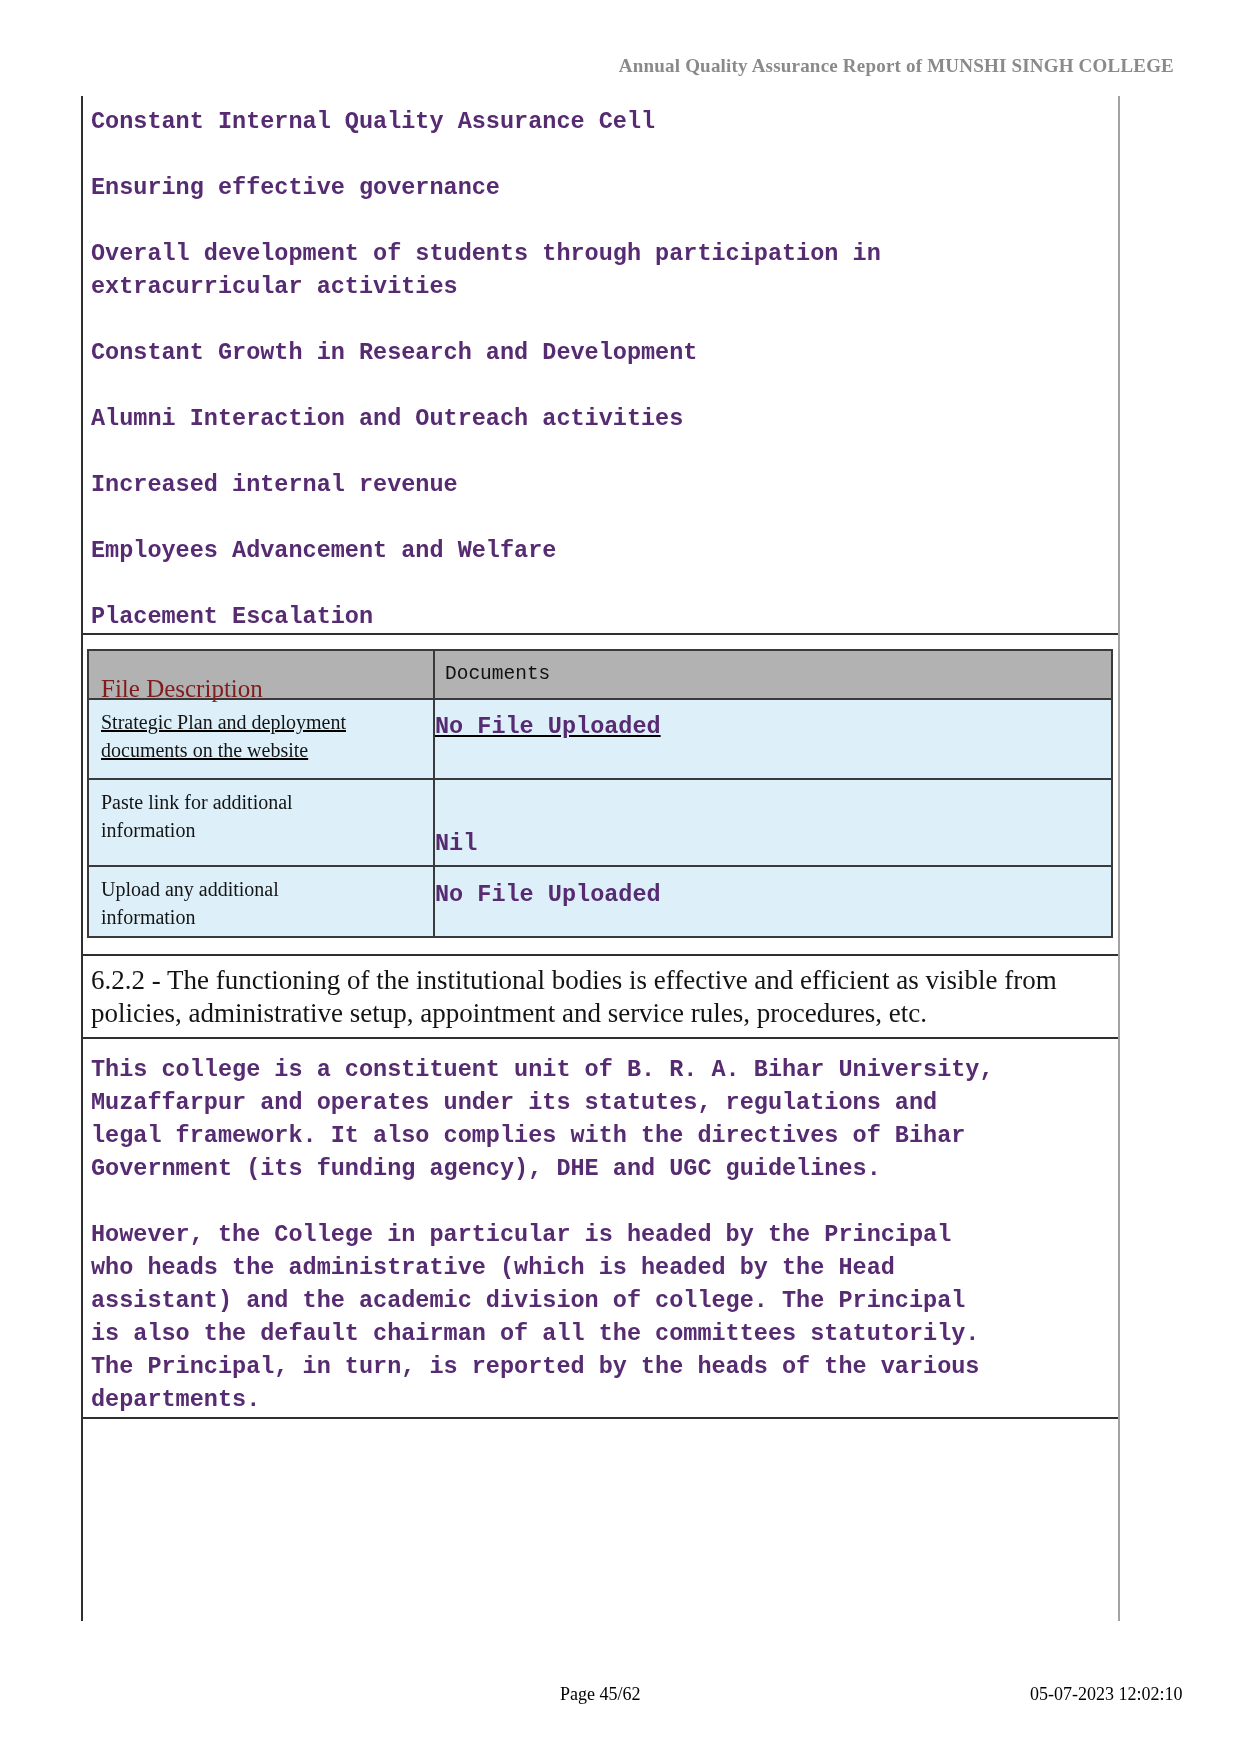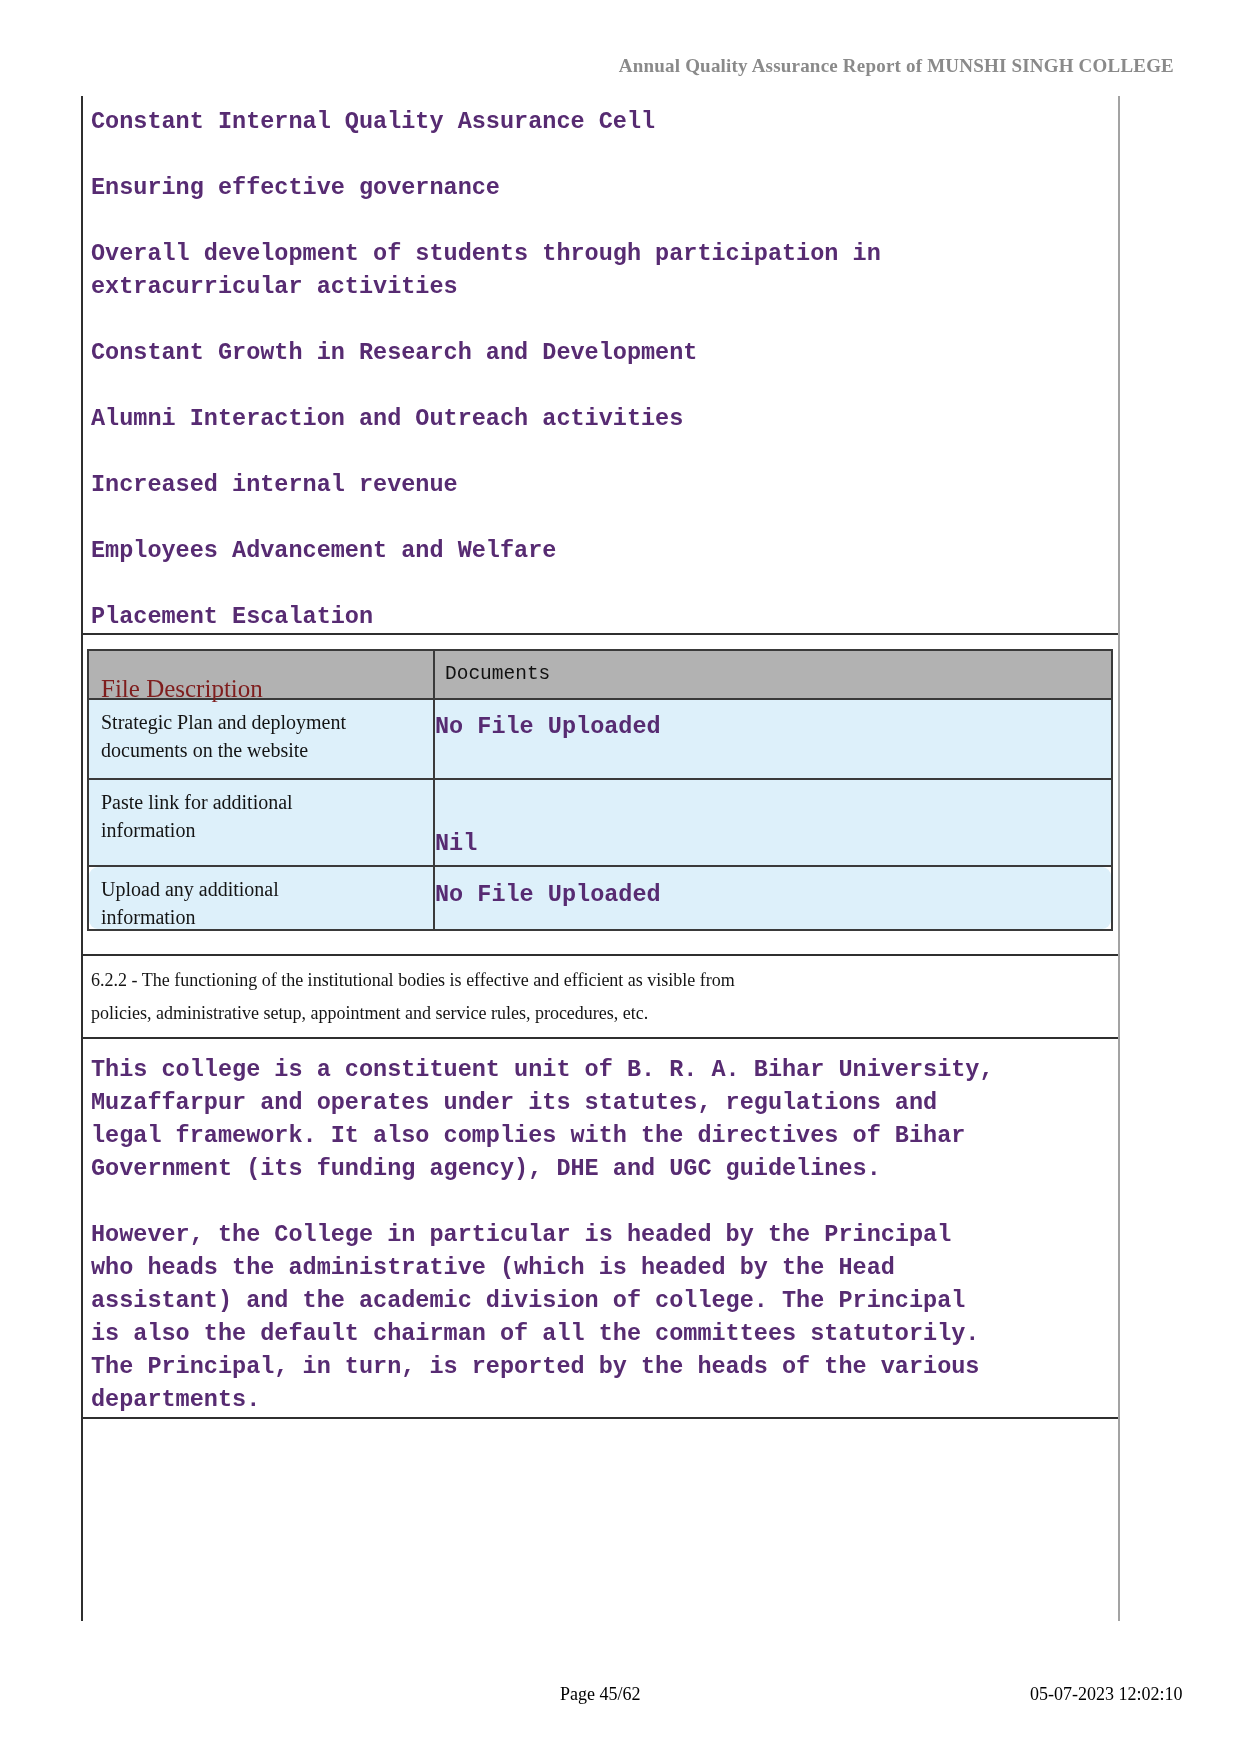--- a/index.html
+++ b/index.html
@@ -60,31 +60,31 @@
     flex:1;text-align:left;
     font-family:"Liberation Mono","DejaVu Sans Mono",monospace;
     font-weight:bold;color:#572b72;font-size:23.5px;
     box-sizing:border-box;
   }
   .hrow .cell-doc{
     font-family:Liberation Mono, monospace;
     font-weight:normal;color:#111;font-size:19.5px;
     text-align:left;padding:12px 0 0 10px;
   }
-  .row-1{height:78px;} .row-1 .cell-doc{padding-top:13px;}
+  .row-1{height:78px;text-decoration:underline;} .row-1 .cell-doc{padding-top:13px;}
   .row-2{height:85px;} .row-2 .cell-doc{padding-top:50px;}
-  .row-3{height:62px;border-radius:9px;} .row-3 .cell-doc{padding-top:14px;}
+  .row-3{height:69px;} .row-3 .cell-doc{padding-top:14px;}
   .section-622{
     position:absolute;left:0;top:858px;width:100%;height:85px;
     border-top:2px solid #2f2f2f;border-bottom:2px solid #2f2f2f;
     box-sizing:border-box;
   }
   .section-622-text{
     position:absolute;left:8px;top:8px;width:1014px;
-    font-size:18px;line-height:33px;color:#141414;
+    font-size:27px;line-height:33px;color:#141414;
     white-space:pre-line;
   }
   .governance-box{
     position:absolute;left:0;top:943px;width:100%;height:380px;
     border-bottom:2px solid #2f2f2f;box-sizing:border-box;
   }
   .governance-box .mono-text{position:absolute;left:8px;top:14px;}
   .footer-page{
     position:absolute;left:536px;top:1684px;
     font-size:18px;color:#000;

